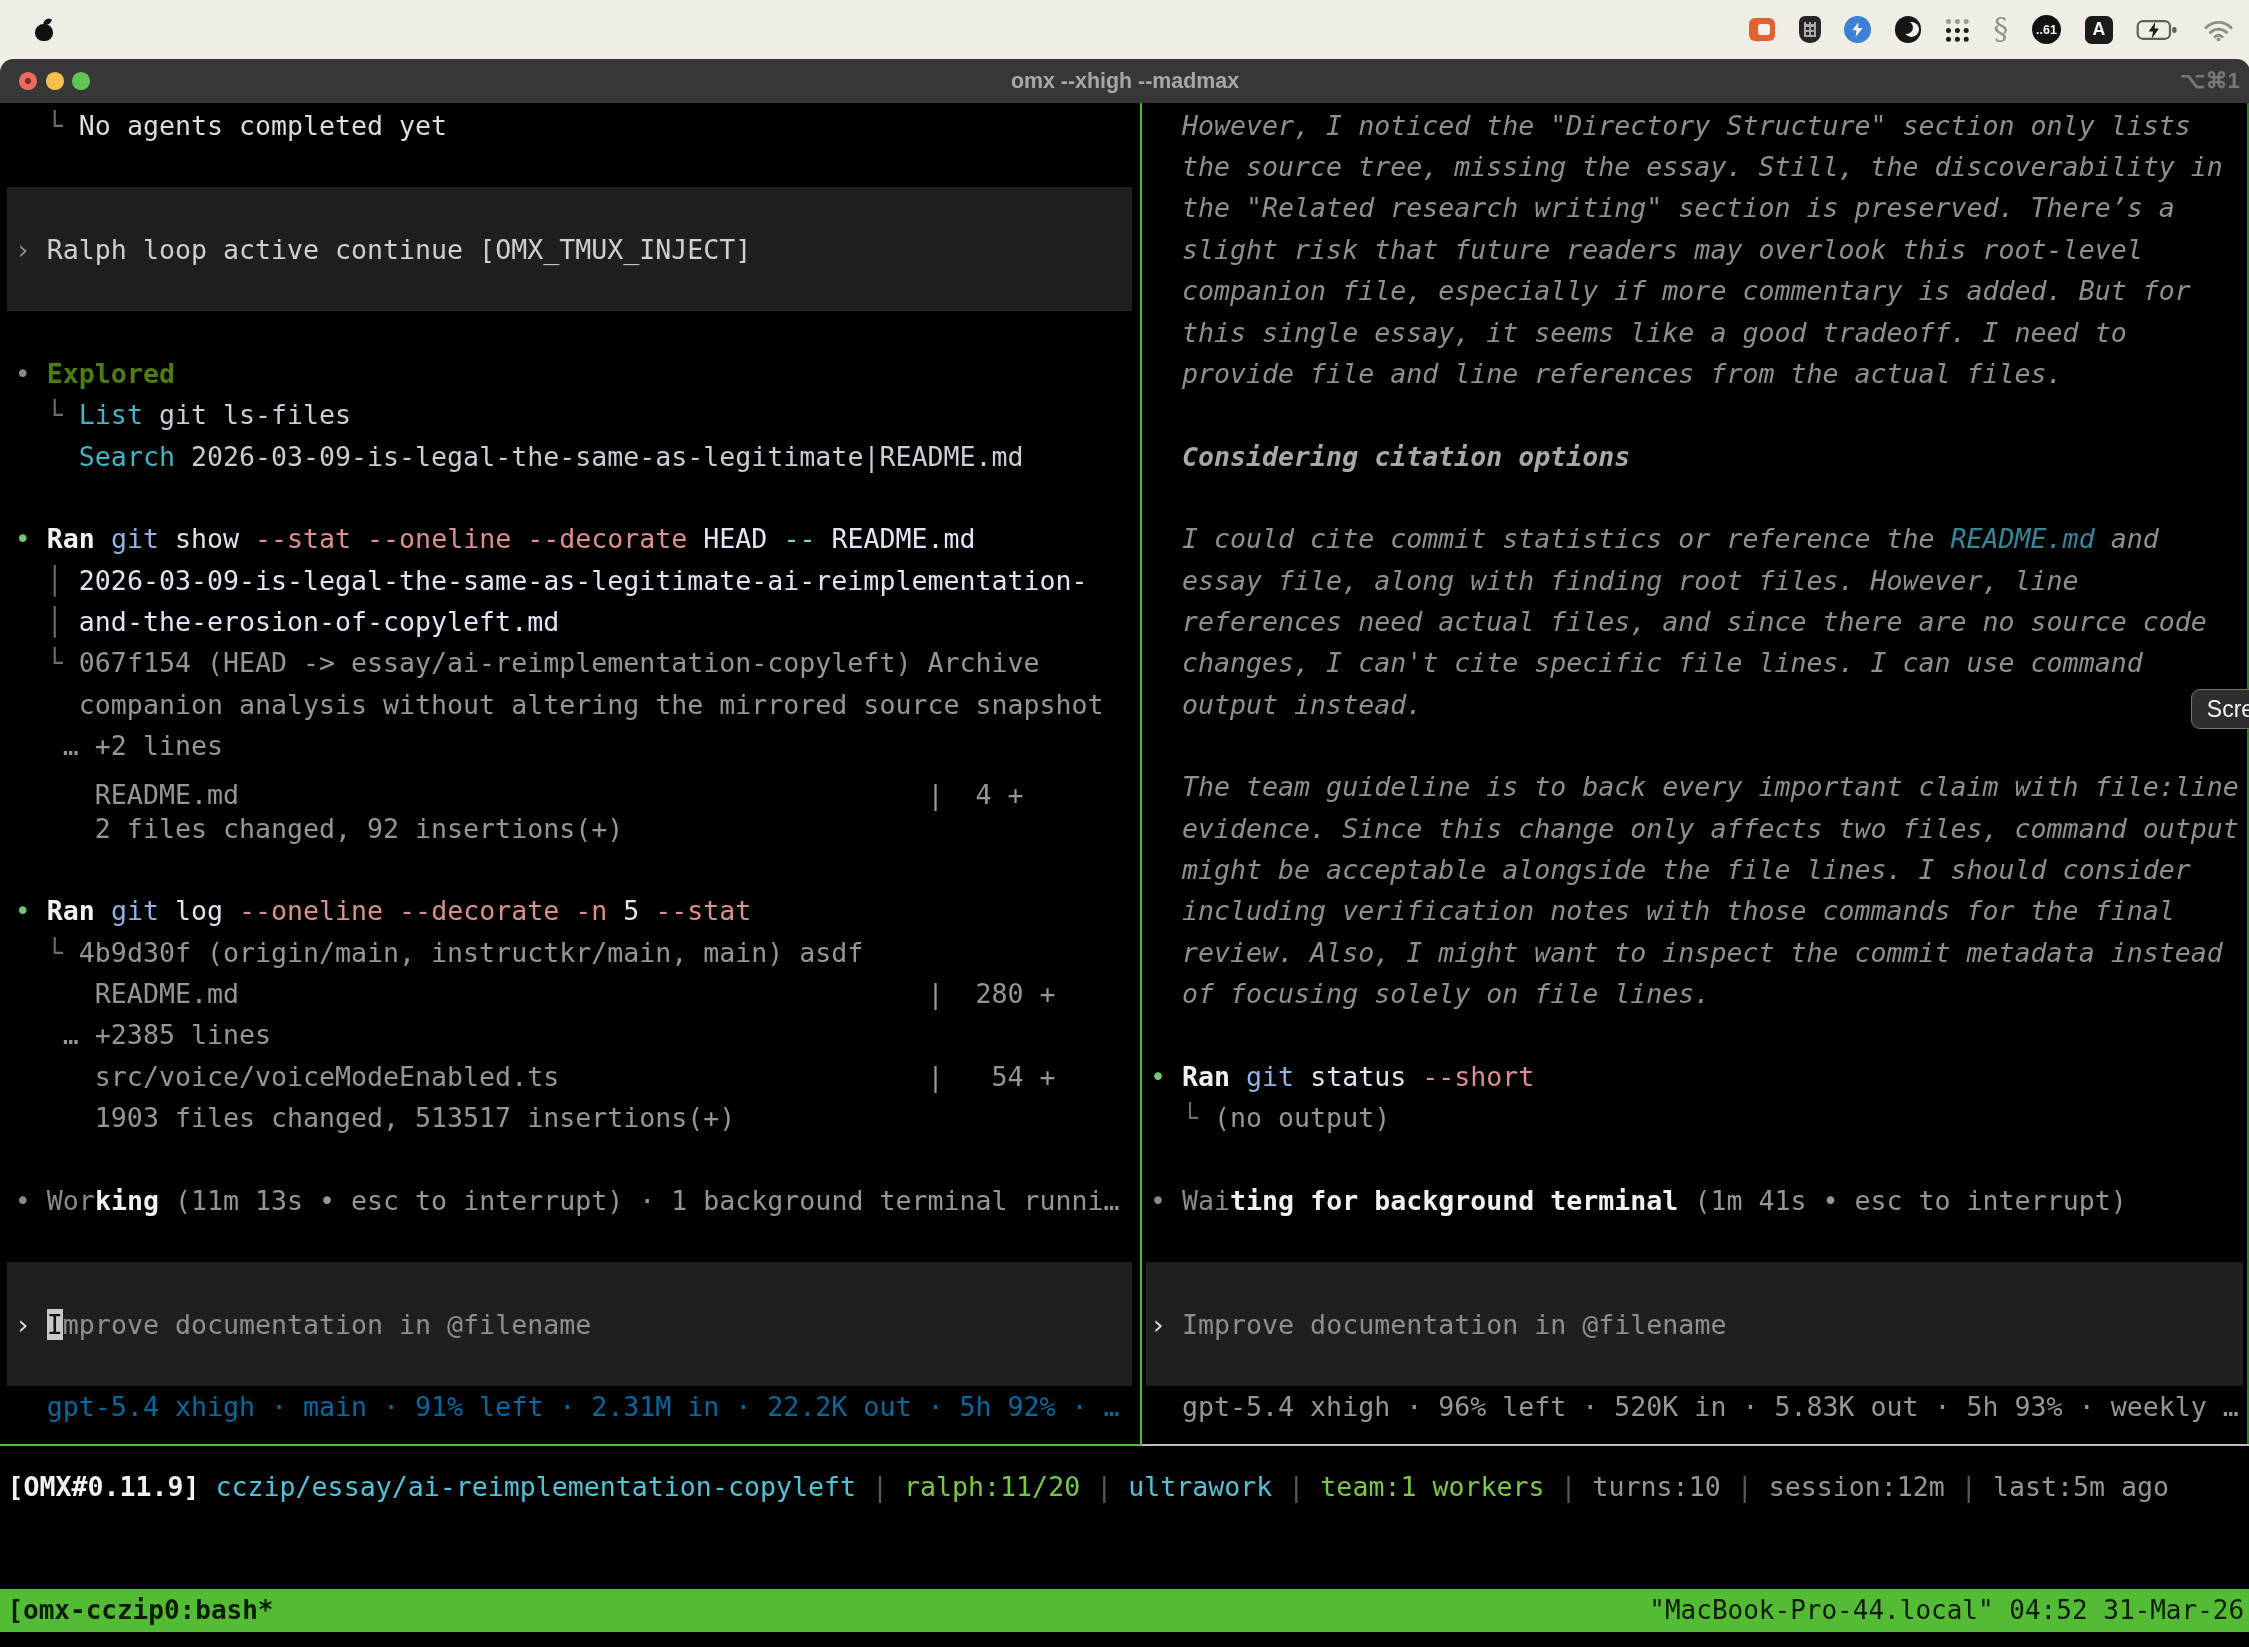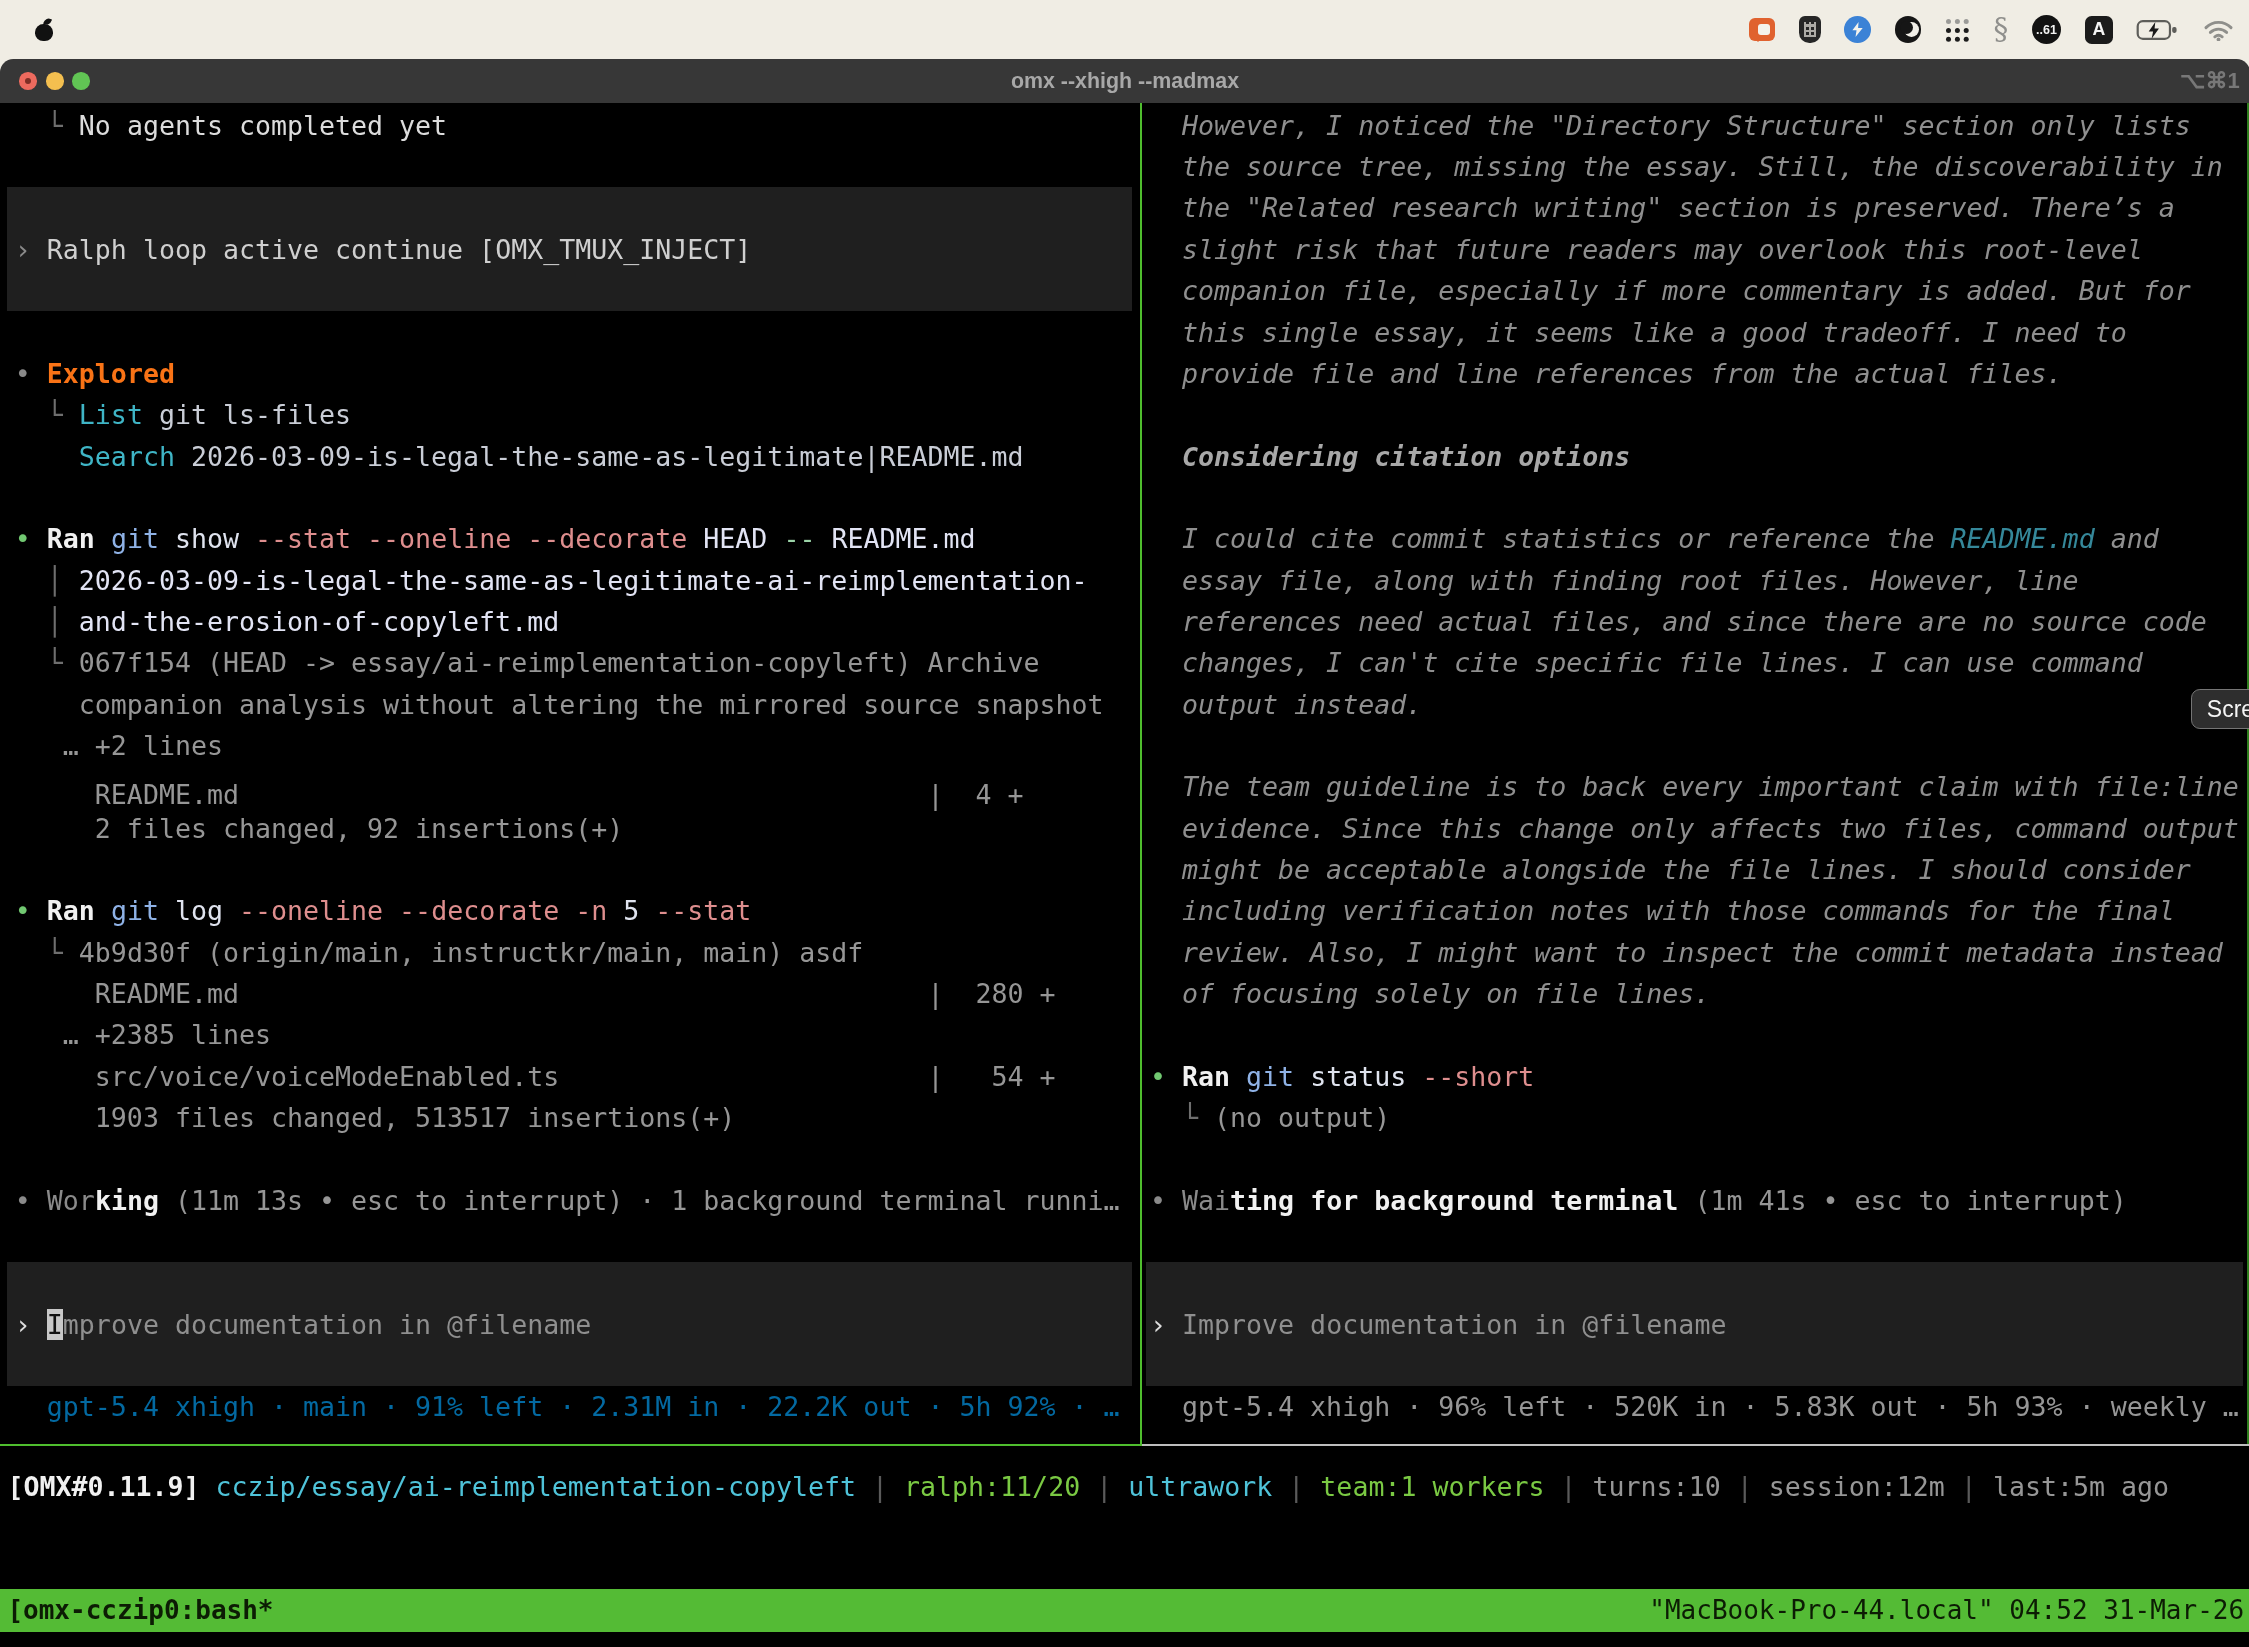--- a/index.html
+++ b/index.html
@@ -138,21 +138,21 @@
 <div class="wtitle">omx --xhigh --madmax</div>
 <div class="wshort">⌥⌘1</div>
 
 <div class="box box1"></div>
 <div class="box inputL"></div>
 <div class="box inputR"></div>
 
 <div id="lpane">
     <div class="trow" style="top: 105px; left: 14.8px;"><span style="color: rgb(110, 110, 110);">  └ </span><span style="color: rgb(220, 220, 220);">No agents completed yet</span></div>
     <div class="trow" style="top: 229px; left: 14.8px;"><span style="color: rgb(138, 138, 138);">› </span><span style="color: rgb(207, 207, 207);">Ralph loop active continue [OMX_TMUX_INJECT]</span></div>
-    <div class="trow" style="top: 353px; left: 14.8px;"><span style="color: rgb(138, 138, 138);">• </span><span style="color: #f97316; font-weight: bold;">Explored</span></div>
+    <div class="trow" style="top: 353px; left: 14.8px;"><span style="color: rgb(138, 138, 138);">• </span><span style="color: #4d7c0f; font-weight: bold;">Explored</span></div>
     <div class="trow" style="top: 394px; left: 14.8px;"><span style="color: rgb(110, 110, 110);">  └ </span><span style="color: rgb(63, 181, 198);">List</span><span style="color: rgb(201, 205, 214);"> git ls-files</span></div>
     <div class="trow" style="top: 436px; left: 14.8px;"><span style="color: rgb(201, 205, 214);">    </span><span style="color: rgb(63, 181, 198);">Search</span><span style="color: rgb(201, 205, 214);"> 2026-03-09-is-legal-the-same-as-legitimate|README.md</span></div>
     <div class="trow" style="top: 518px; left: 14.8px;"><span style="color: rgb(113, 200, 113);">• </span><span style="color: rgb(241, 241, 241); font-weight: bold;">Ran</span><span style="color: rgb(223, 227, 238);"> </span><span style="color: rgb(143, 178, 230);">git</span><span style="color: rgb(223, 227, 238);"> show </span><span style="color: rgb(222, 142, 142);">--stat --oneline --decorate </span><span style="color: rgb(226, 228, 244);">HEAD </span><span style="color: rgb(156, 212, 168);">--</span><span style="color: rgb(223, 227, 238);"> </span><span style="color: rgb(226, 228, 244);">README.md</span></div>
     <div class="trow" style="top: 560px; left: 14.8px;"><span style="color: rgb(110, 110, 110);">  │ </span><span style="color: rgb(226, 228, 244);">2026-03-09-is-legal-the-same-as-legitimate-ai-reimplementation-</span></div>
     <div class="trow" style="top: 601px; left: 14.8px;"><span style="color: rgb(110, 110, 110);">  │ </span><span style="color: rgb(226, 228, 244);">and-the-erosion-of-copyleft.md</span></div>
     <div class="trow" style="top: 642px; left: 14.8px;"><span style="color: rgb(110, 110, 110);">  └ </span><span style="color: rgb(150, 150, 150);">067f154 (HEAD -&gt; essay/ai-reimplementation-copyleft) Archive</span></div>
     <div class="trow" style="top: 684px; left: 14.8px;"><span style="color: rgb(150, 150, 150);">    companion analysis without altering the mirrored source snapshot</span></div>
     <div class="trow" style="top: 725px; left: 14.8px;"><span style="color: rgb(150, 150, 150);">   … +2 lines</span></div>
     <div class="trow" style="top: 766px; left: 14.8px; margin-top: 8px;"><span style="color: rgb(150, 150, 150);">     README.md</span><span style="color: rgb(150, 150, 150);">                                           </span><span style="color: rgb(150, 150, 150);">|  4 +</span></div>
     <div class="trow" style="top: 808px; left: 14.8px;"><span style="color: rgb(150, 150, 150);">     2 files changed, 92 insertions(+)</span></div>

